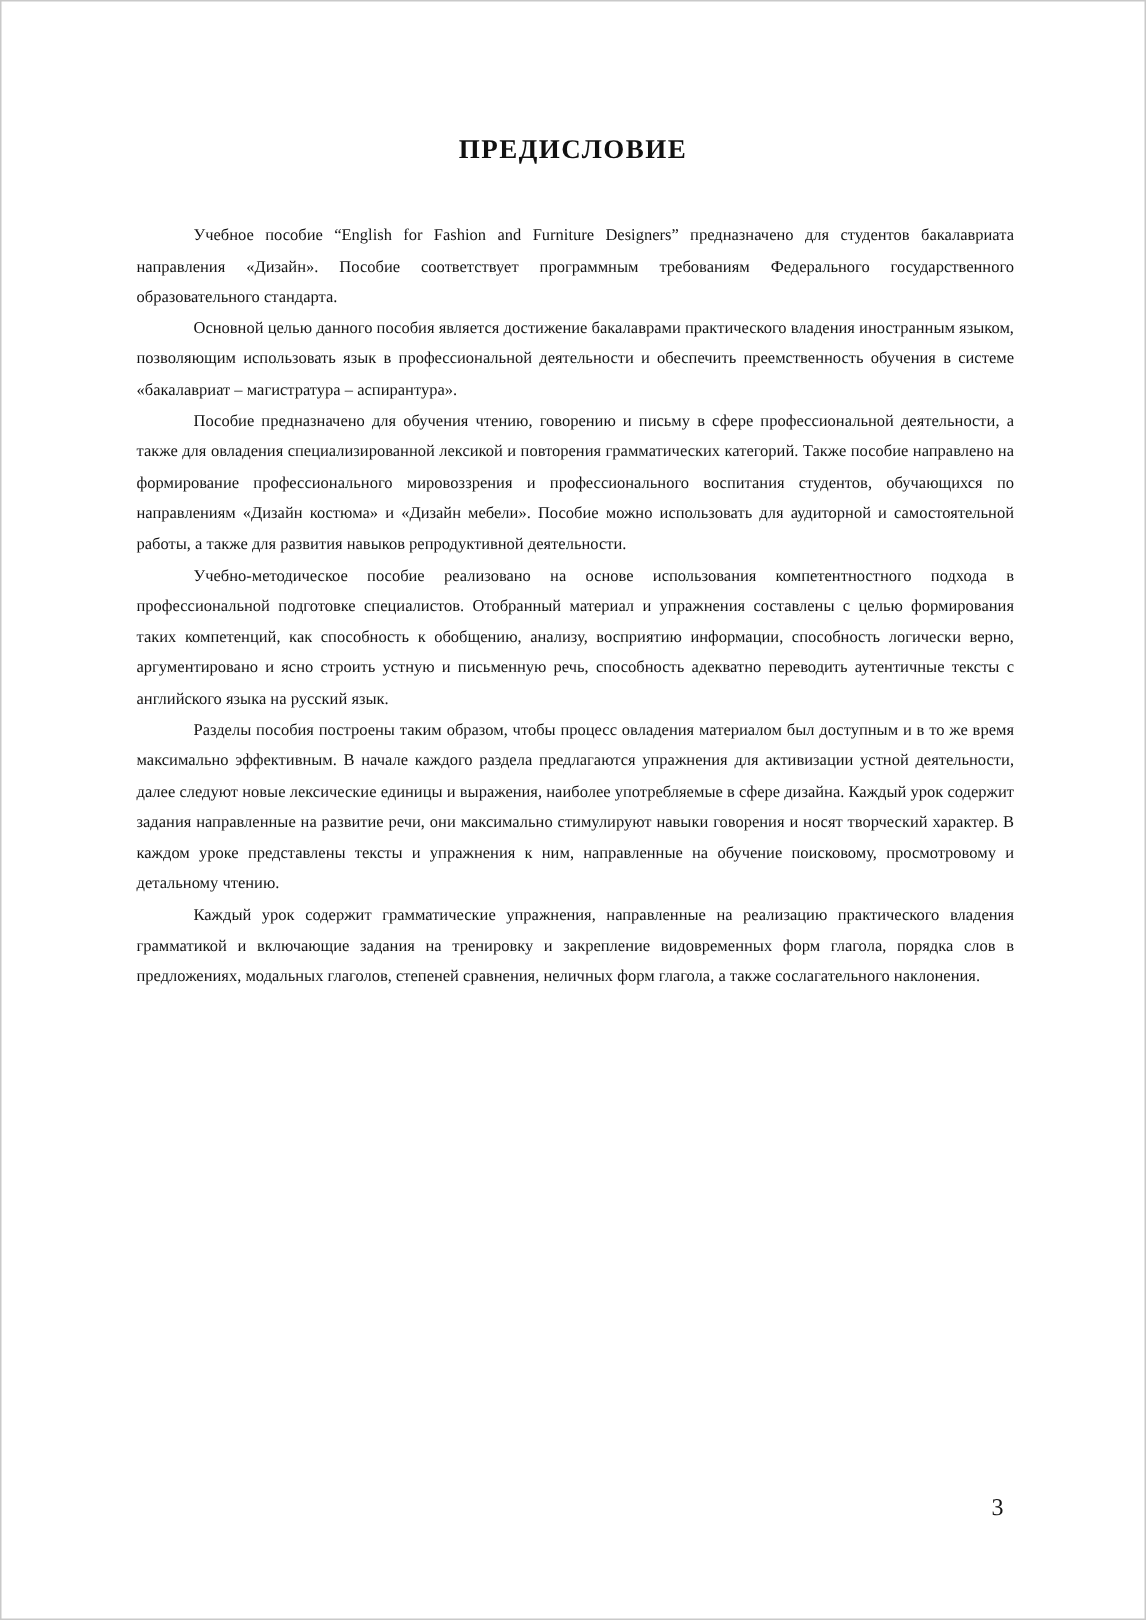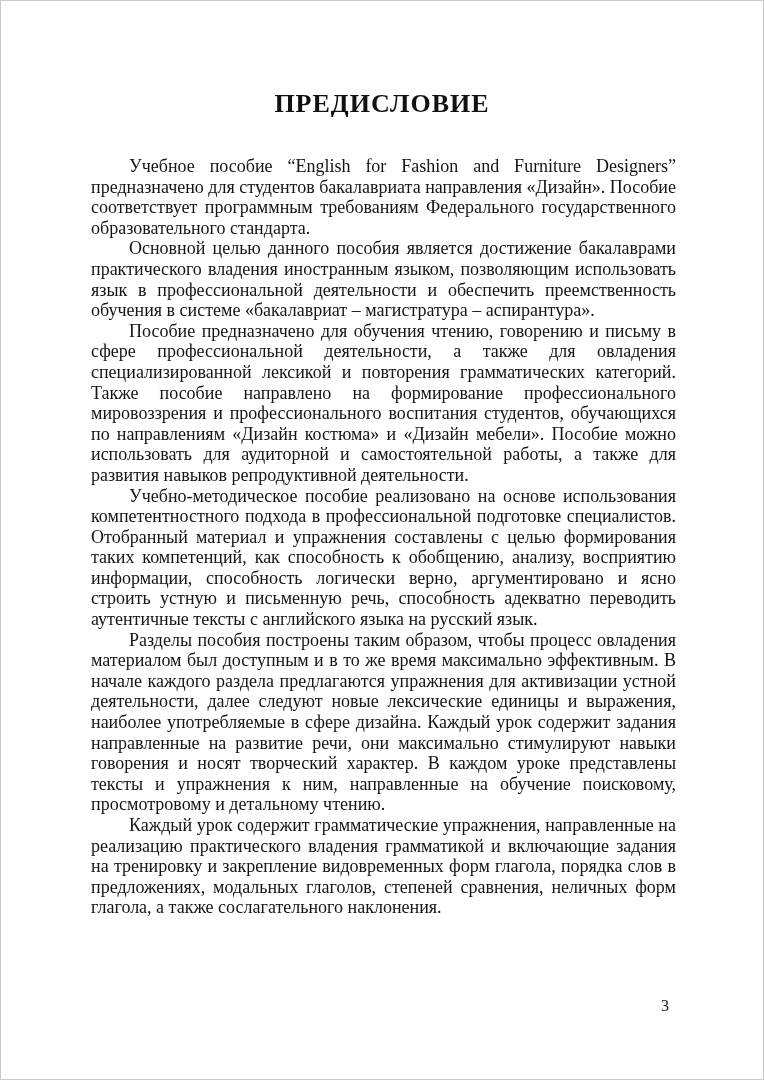--- a/index.html
+++ b/index.html
@@ -15,31 +15,31 @@
     background: #ffffff;
     border: 1px solid #c9c9c9;
     font-family: "Liberation Serif", serif;
     color: #141414;
     overflow: hidden;
   }
   .title {
     margin: 0;
     padding-top: 88px;
     text-align: center;
-    font-size: 26px;
+    font-size: 18px;
     font-weight: bold;
     letter-spacing: 1px;
     color: #111111;
   }
   .content {
     margin: 37px 87px 0 90px;
   }
   .content p {
     margin: 0;
-    font-size: 18px;
+    font-size: 11px;
     line-height: 20.6px;
     text-align: justify;
     text-indent: 38px;
   }
   .page-number {
     position: absolute;
     right: 94px;
     bottom: 64px;
     font-size: 16px;
     color: #141414;

